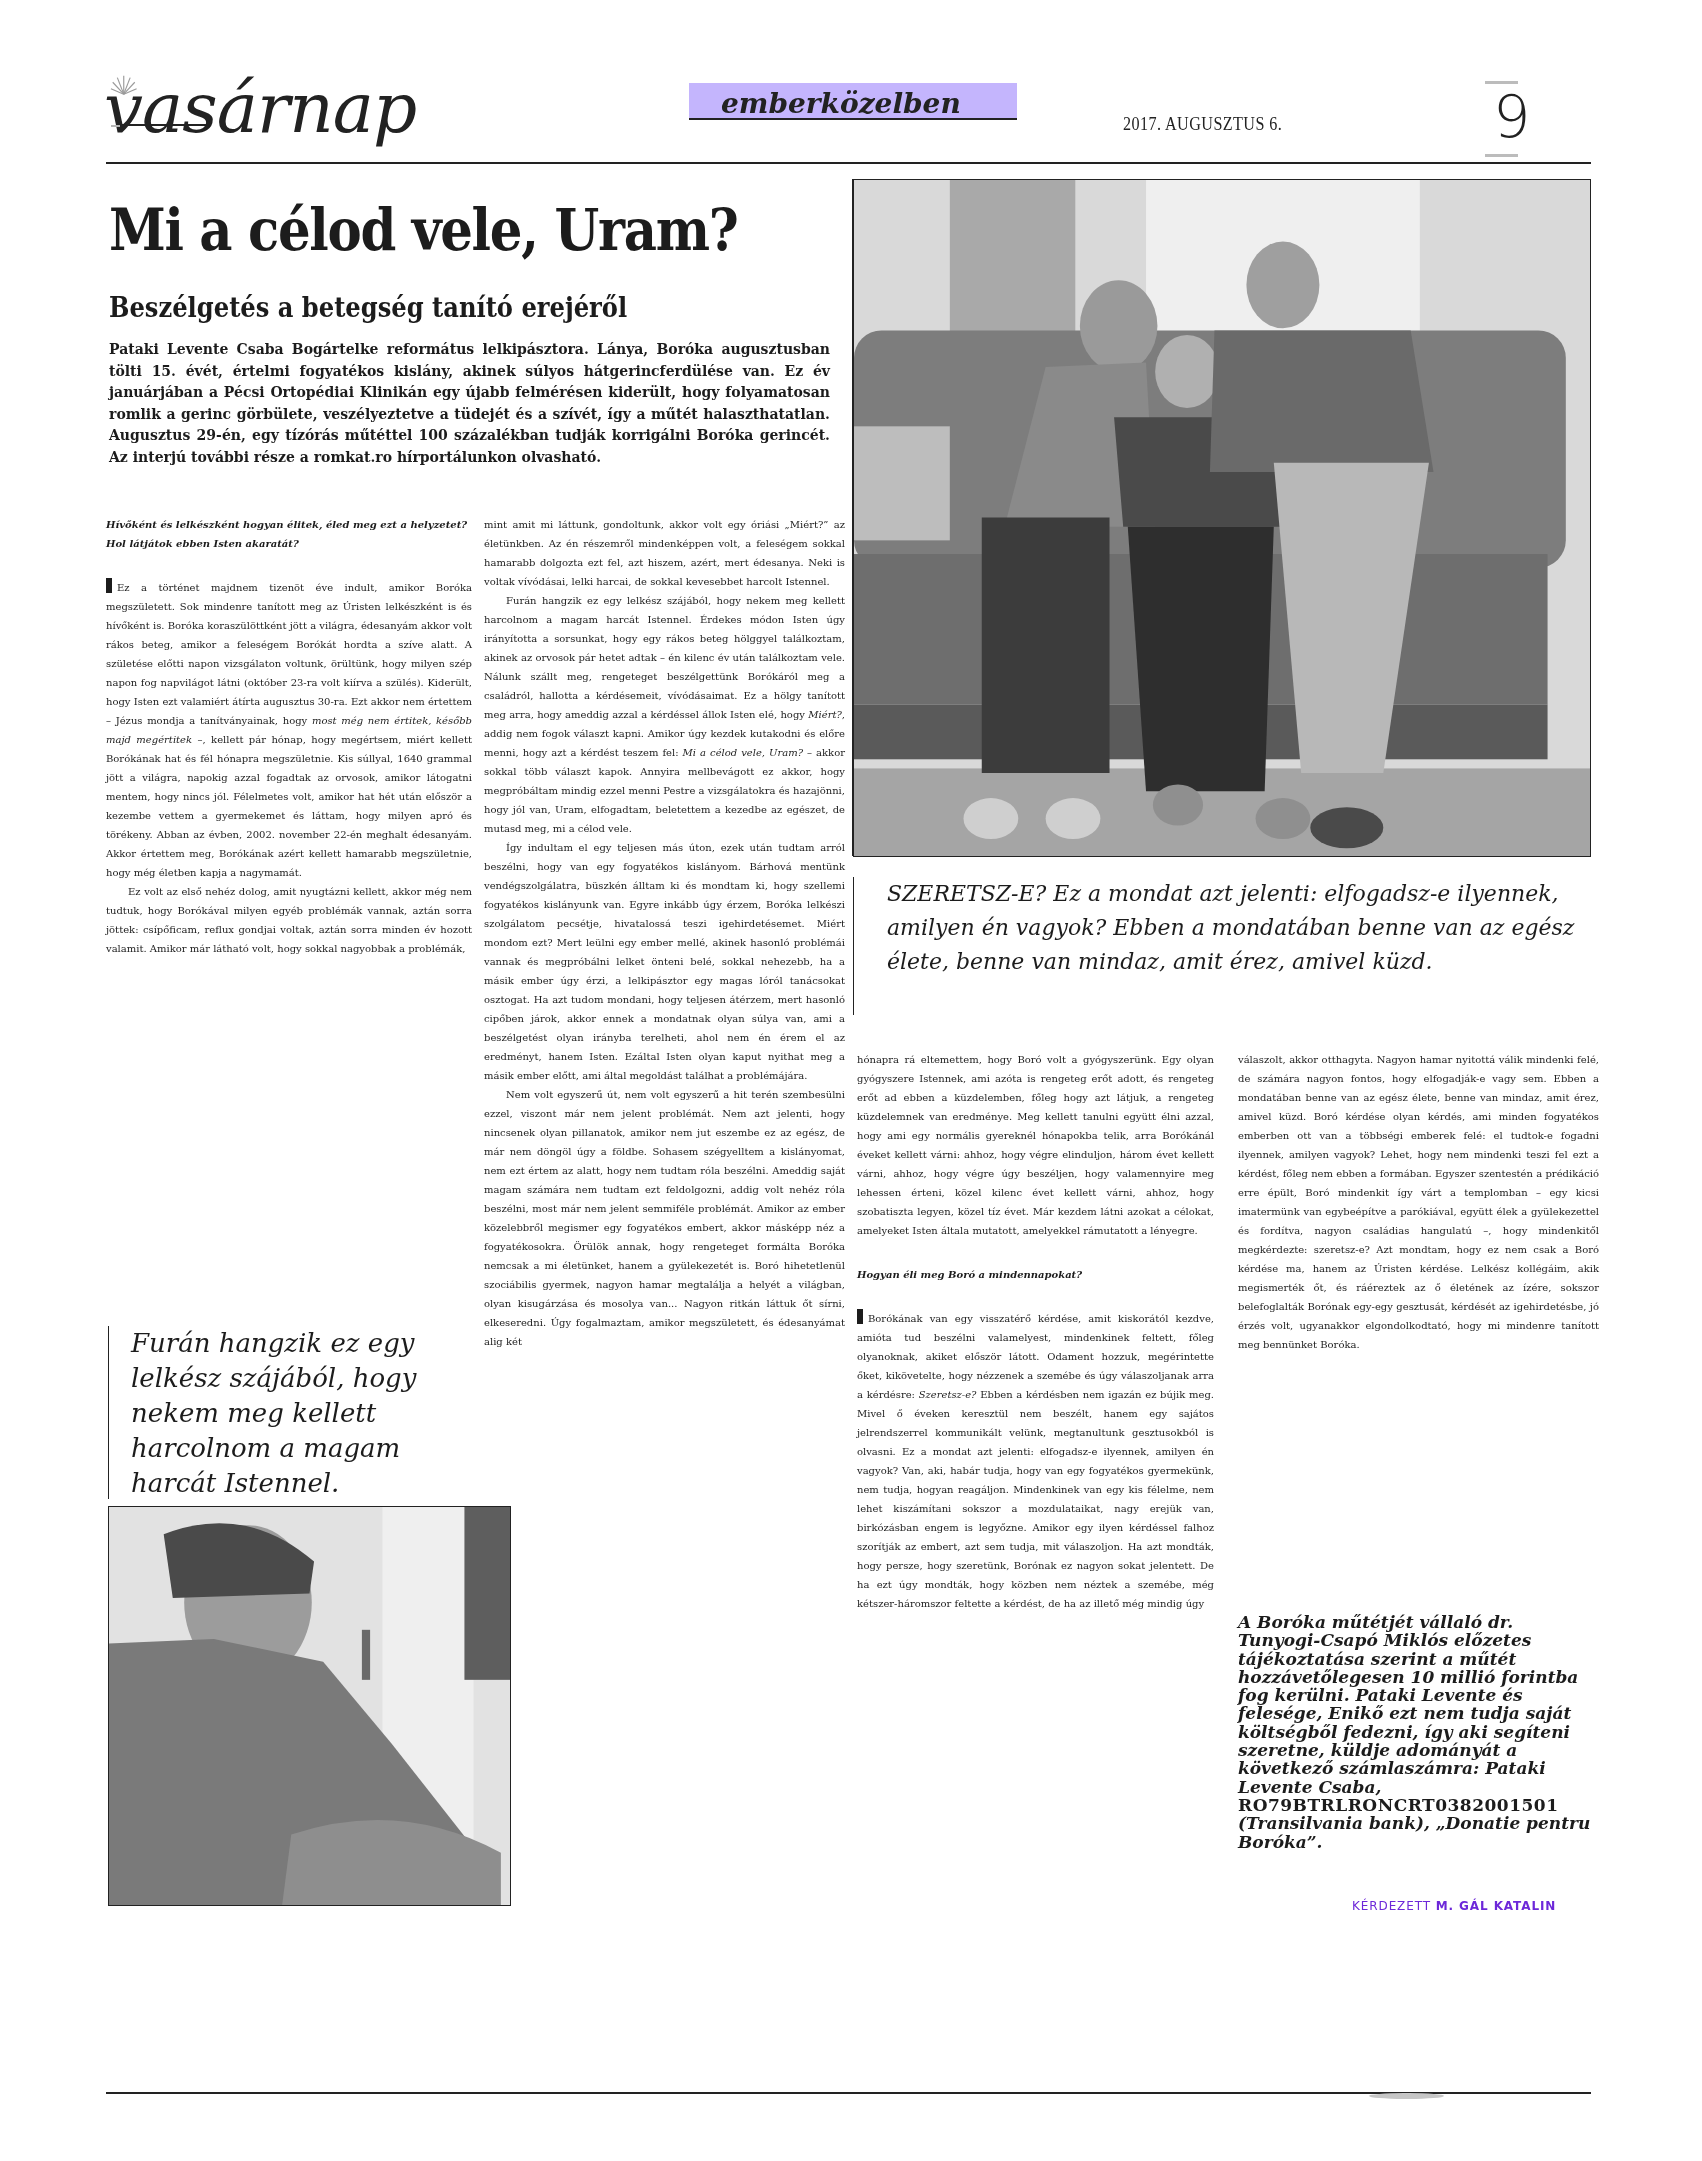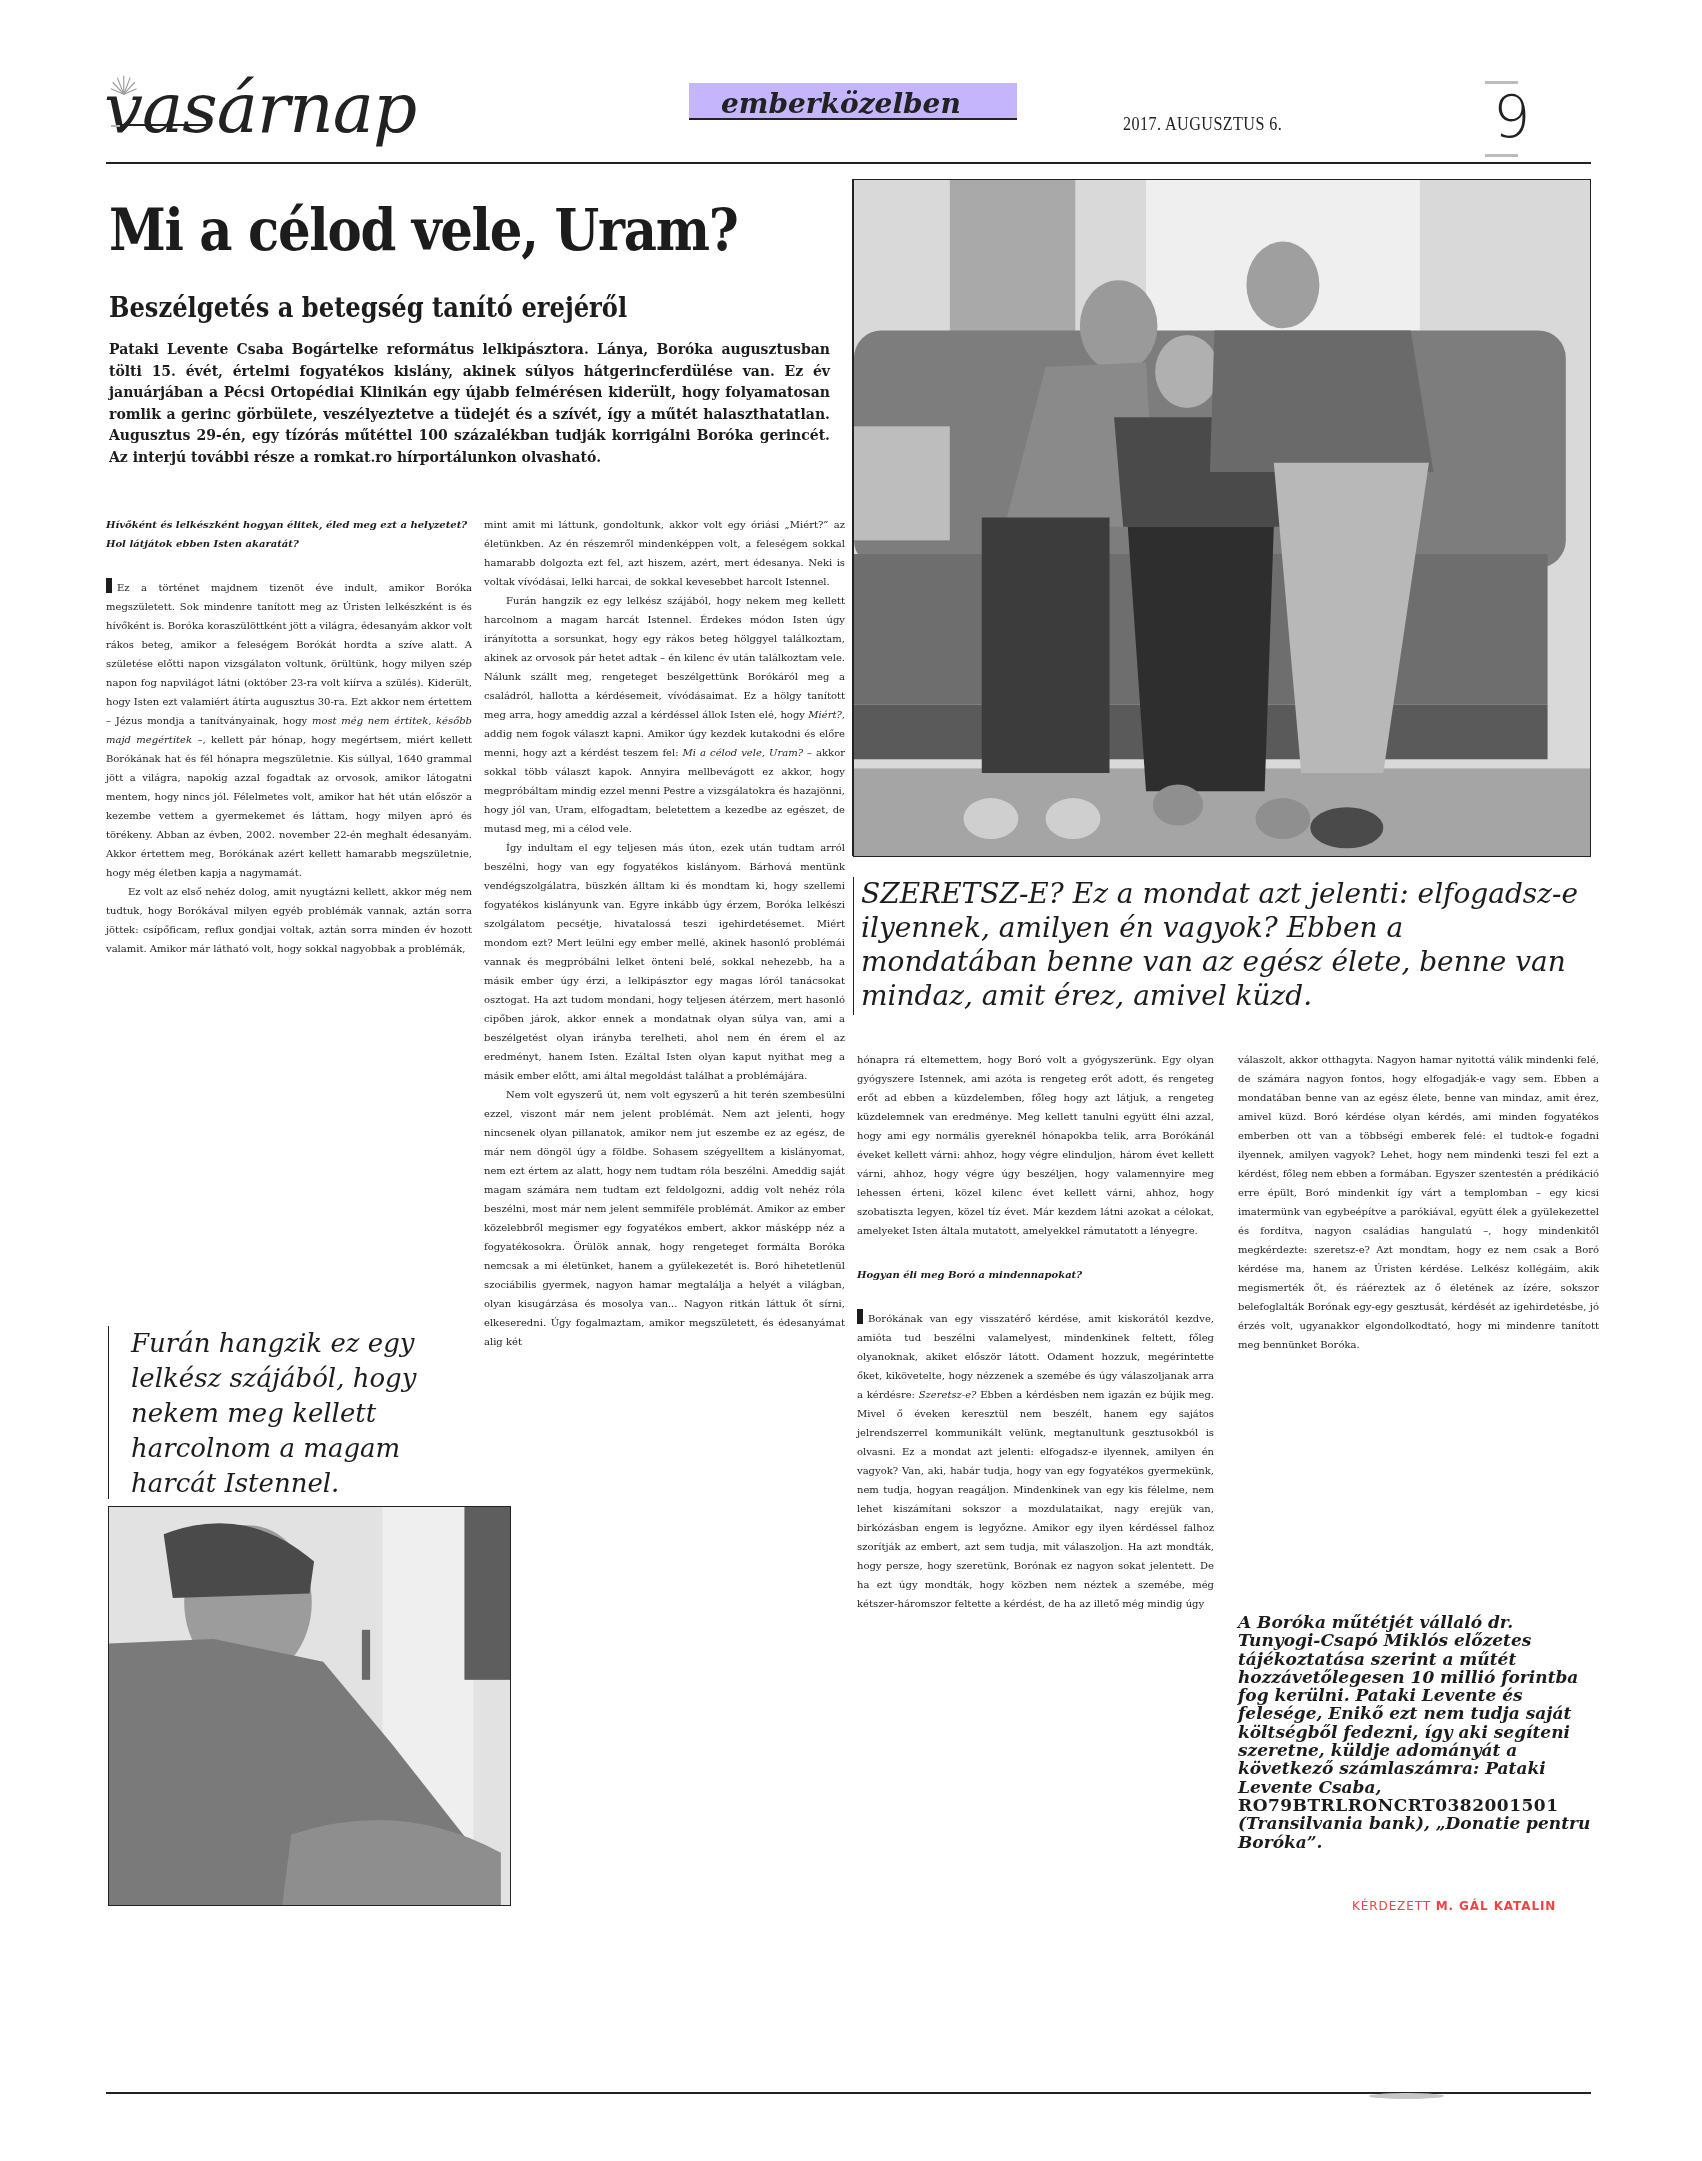--- a/index.html
+++ b/index.html
@@ -37,26 +37,26 @@
   .q { font-style: italic; font-weight: bold; text-align: left; line-height: 19px; }
   .start-mark { display: inline-block; width: 6.4px; height: 14.6px; background: #1c1c1c; margin-right: 4.6px; vertical-align: -1.4px; }
   .col1 { left: 106px; top: 515px; width: 366px; }
   .col2 { left: 484px; top: 515px; width: 361px; }
   .col3 { left: 857px; top: 1050px; width: 357px; }
   .col4 { left: 1238px; top: 1050px; width: 361px; }
 
   
   .pull { position: absolute; font-family: "DejaVu Serif", serif; font-style: italic; color: #1c1c1c; border-left: 1.4px solid #222; }
   .pull-left { left: 108px; top: 1326px; height: 173px; padding-left: 22px; width: 366px; font-size: 26px; line-height: 35px; transform-origin: left; }
-  .pull-right { left: 853px; top: 877px; height: 138px; padding-left: 7px; width: 732px; font-size: 28px; line-height: 34px; }
+  .pull-right { left: 853px; top: 877px; height: 138px; padding-left: 33px; width: 732px; font-size: 22px; line-height: 34px; }
 
   
   .donation { position: absolute; left: 1238px; top: 1613px; width: 357px; font-family: "DejaVu Serif", serif; font-style: italic; font-weight: bold; font-size: 17px; line-height: 18.3px; color: #1c1c1c; }
   .donation .account { font-style: normal; letter-spacing: 0.5px; }
-  .byline { position: absolute; left: 1352px; top: 1899px; font-family: "DejaVu Sans", sans-serif; font-size: 12px; letter-spacing: 0.9px; color: #ef4444; }
+  .byline { position: absolute; left: 1352px; top: 1899px; font-family: "DejaVu Sans", sans-serif; font-size: 12px; letter-spacing: 0.9px; color: #6d28d9; }
   .byline b { font-weight: bold; }
 
   
   .photo { position: absolute; border: 1.4px solid #222; overflow: hidden; }
   .photo-family { left: 853px; top: 179px; width: 738px; height: 678px; background: #cfcfcf; }
   .photo-pastor { left: 108px; top: 1506px; width: 403px; height: 400px; background: #d8d8d8; }
   .photo svg { width: 100%; height: 100%; display: block; }
 </style>
 </head>
 <body>

